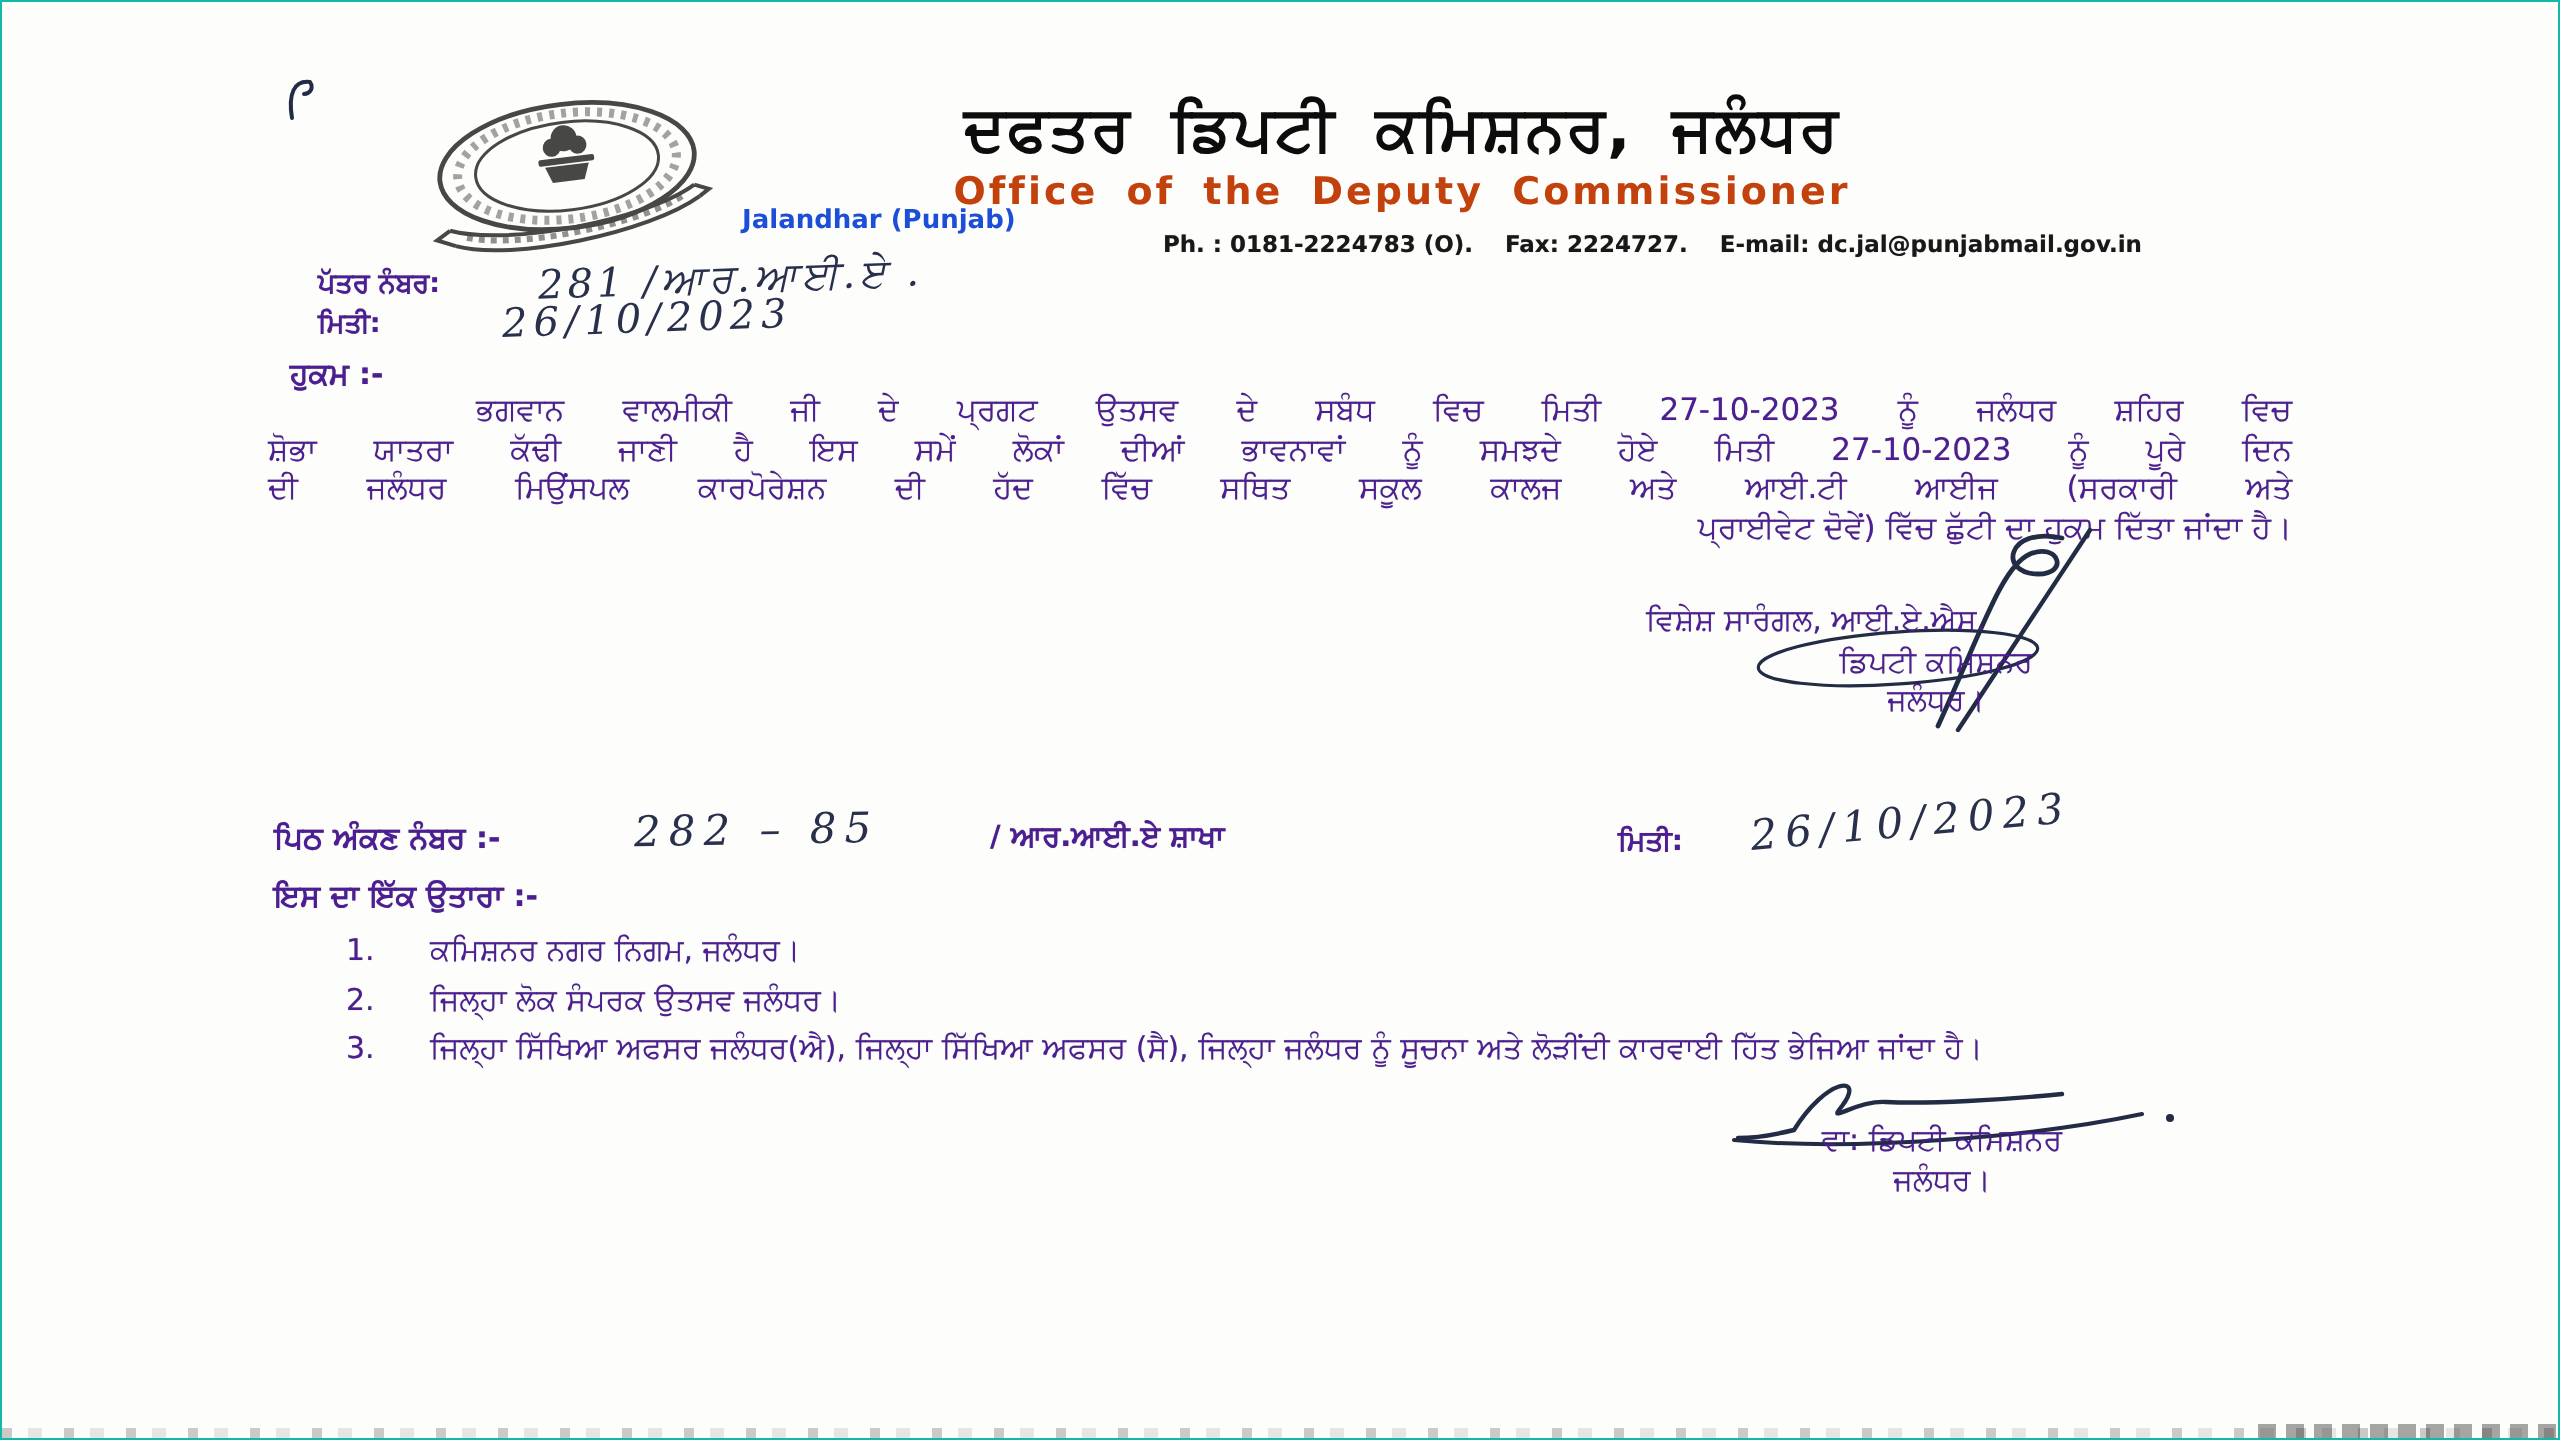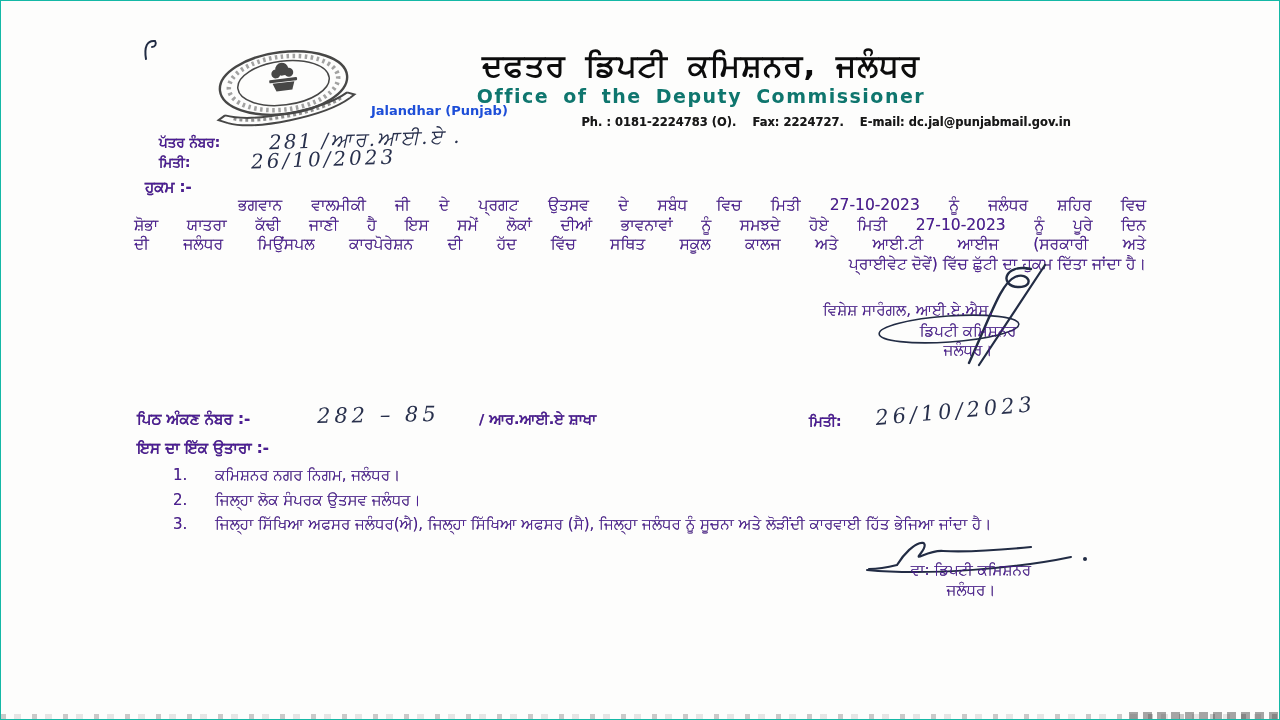--- a/index.html
+++ b/index.html
@@ -10,21 +10,21 @@
     border:1px solid #14b8a6; overflow:hidden; color:#1f1f1f;
   }
   .abs { position:absolute; }
   .printed { color:#4c1d95; text-shadow:0 0 .4px rgba(0,0,0,.45); }
   .ink { color:#28304c; }
   .hw { font-family:"DejaVu Serif","Liberation Serif",serif; font-style:italic; }
 
   
   .hdr-pa { left:370px; top:46px; width:660px; font-size:31px; font-weight:bold; color:#0c0c0c;
             text-align:center; word-spacing:8px; letter-spacing:1px; }
-  .hdr-en { left:370px; top:84px; width:660px; font-size:19px; font-weight:bold; color:#0f766e;
+  .hdr-en { left:370px; top:84px; width:660px; font-size:19px; font-weight:bold; color:#c2410c;
             text-align:center; letter-spacing:1.5px; word-spacing:6px; }
   .hdr-sub { left:370px; top:102px; width:660px; font-size:13px; font-weight:bold; color:#1d4ed8; text-align:left; }
   .hdr-contact { left:330px; top:114px; width:740px; font-size:11.5px; font-weight:bold; color:#181818;
                  text-align:right; white-space:pre; }
 
   
   .lbl { font-size:13.5px; font-weight:bold; }
   .meta-no-lbl   { left:158px; top:133px; }
   .meta-no-val   { left:268px; top:126px; font-size:20px; letter-spacing:2px; transform:rotate(-2deg); }
   .meta-date-lbl { left:158px; top:153px; }
@@ -39,21 +39,21 @@
 
   
   .sig1-name  { left:822px; top:300px; width:290px; font-size:15px; text-align:left; }
   .sig1-desig { left:822px; top:321px; width:290px; font-size:15px; text-align:center; }
   .sig1-place { left:822px; top:340px; width:290px; font-size:15px; text-align:center; }
   .sig1-svg   { left:852px; top:262px; }
 
   
   .end-no-lbl   { left:136px; top:409px; font-size:15px; font-weight:bold; }
   .end-no-val   { left:316px; top:402px; font-size:21px; letter-spacing:4px; transform:rotate(-1deg); }
-  .end-no-sfx   { left:478px; top:410px; font-size:14.5px; font-weight:bold; }
+  .end-no-sfx   { left:494px; top:410px; font-size:14.5px; font-weight:bold; }
   .end-date-lbl { left:808px; top:412px; font-size:14px; font-weight:bold; }
   .end-date-val { left:874px; top:398px; font-size:21px; letter-spacing:4px; transform:rotate(-5deg); }
   .copy-head    { left:136px; top:438px; font-size:15px; font-weight:bold; }
 
   .copy-list { left:172px; top:464px; width:975px; font-size:15px; }
   .copy-item { display:flex; margin-bottom:3px; line-height:21.5px; }
   .copy-num  { width:42px; flex:none; }
   .copy-text { flex:1; }
 
   

